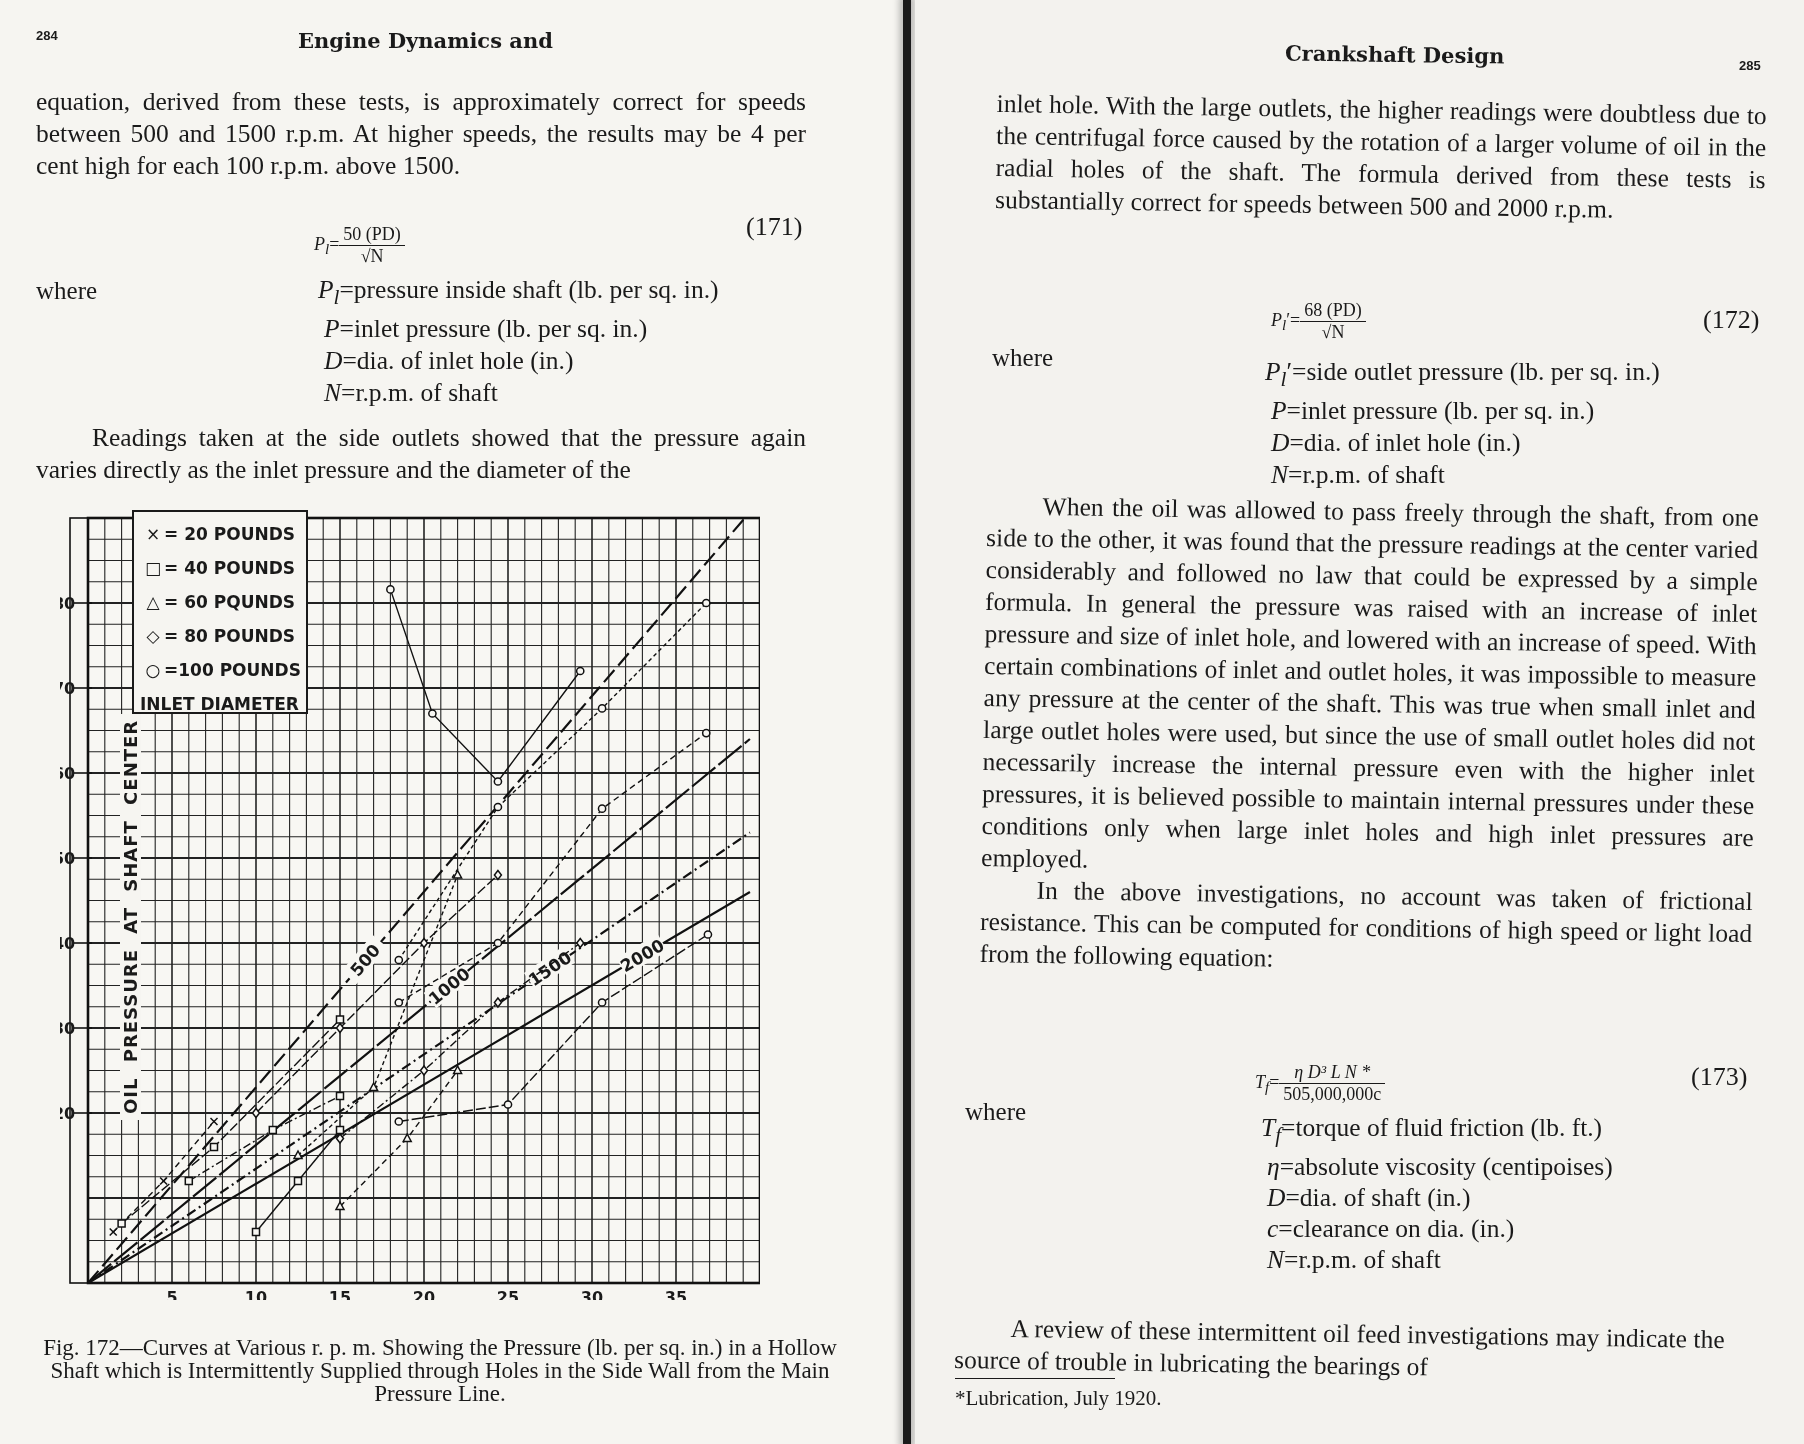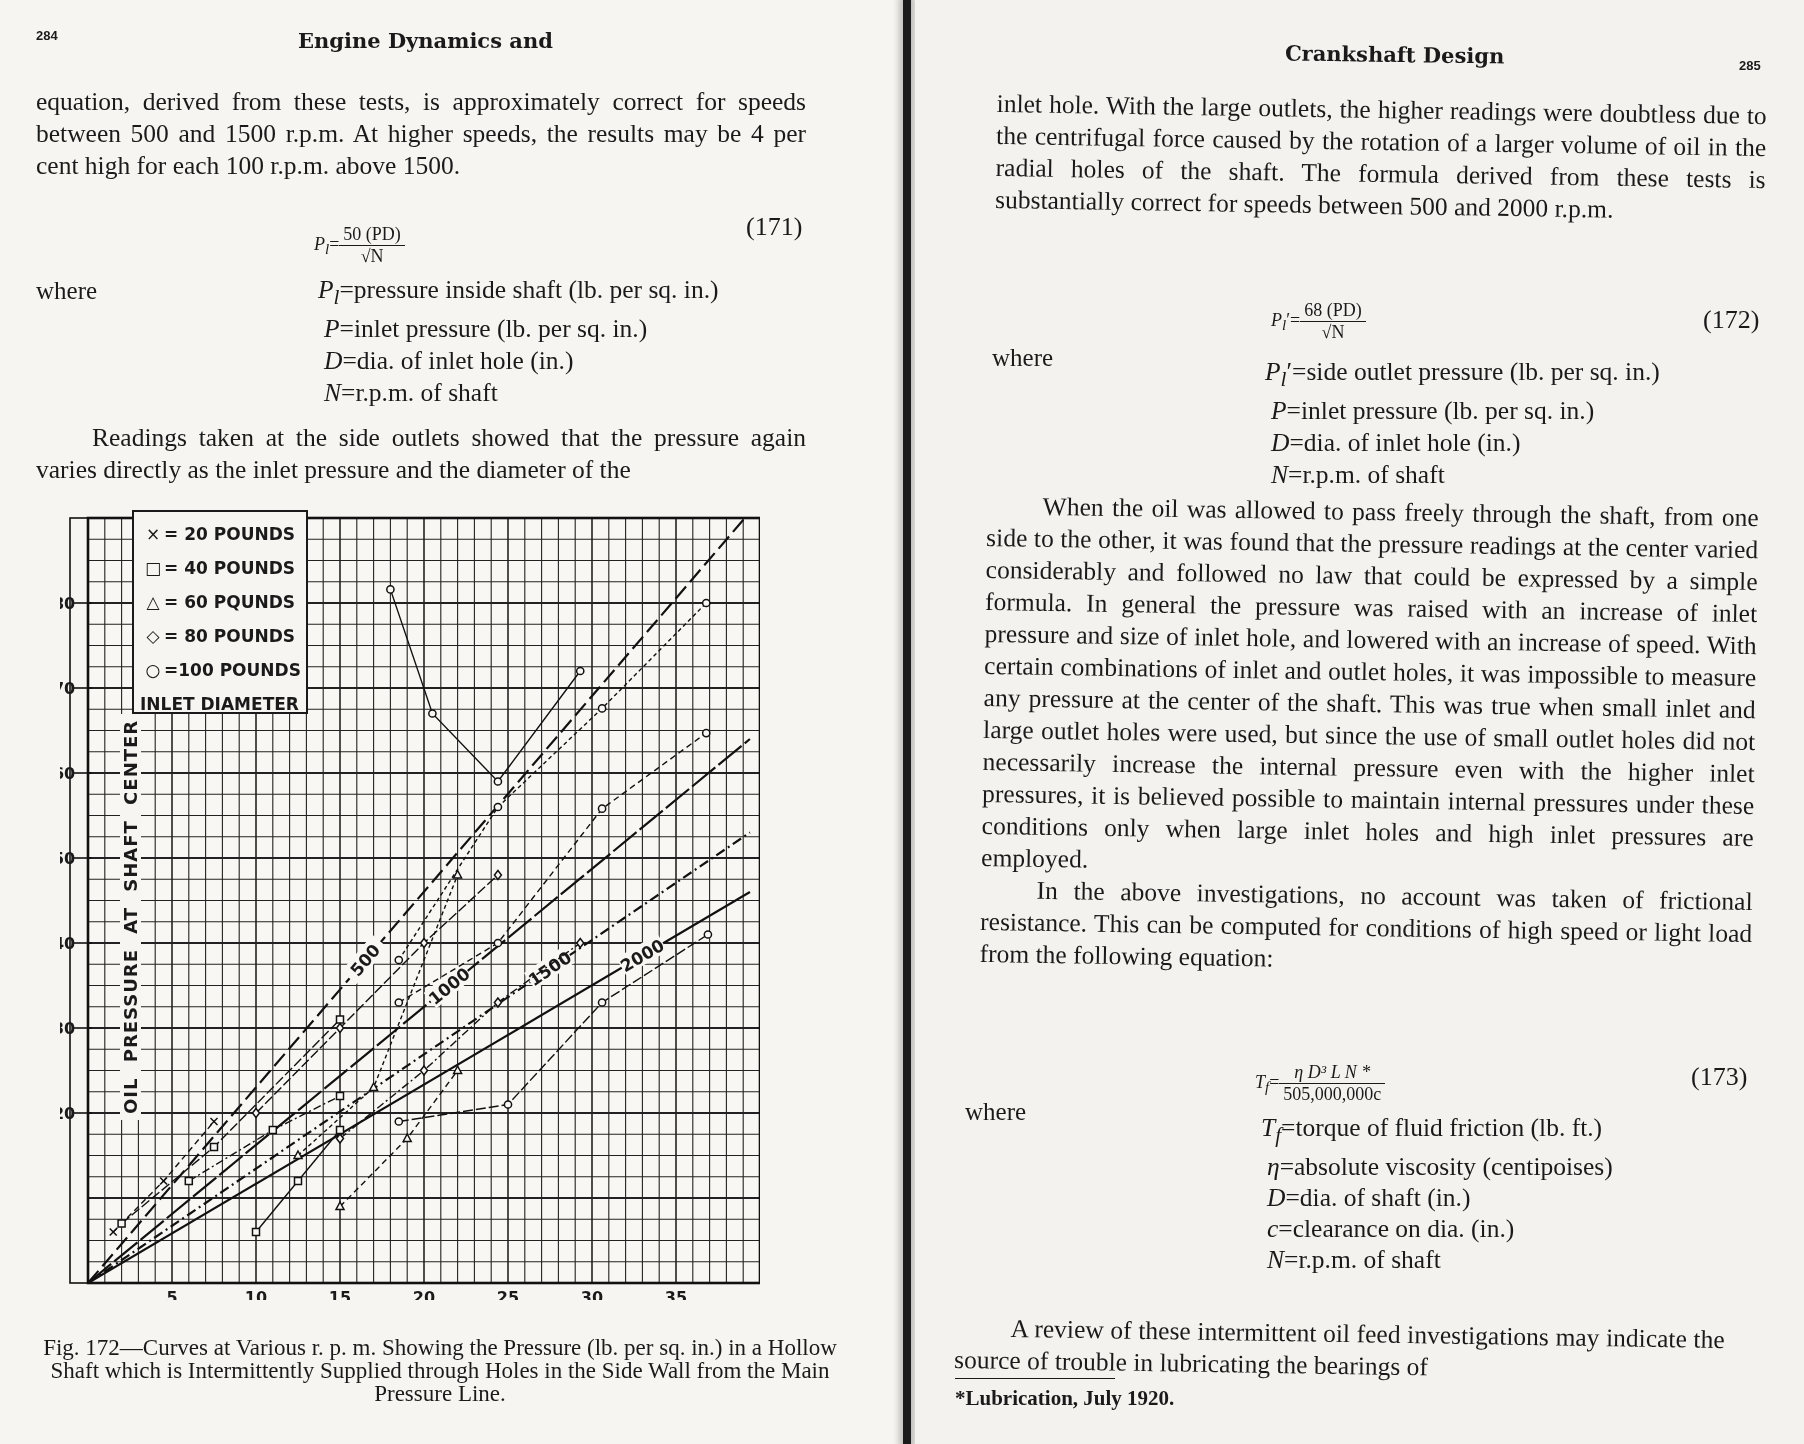--- a/index.html
+++ b/index.html
@@ -19,21 +19,21 @@
   .eq .frac{display:inline-block;vertical-align:middle;text-align:center;}
   .eq .num{display:block;border-bottom:1.6px solid #1a1a1a;padding:0 4px;}
   .eq .den{display:block;padding:0 4px;}
   .eq i{font-style:italic;}
   .eqno{position:absolute;font-size:26px;}
   .where{position:absolute;font-size:25px;}
   .defs{position:absolute;font-size:25.5px;line-height:32px;}
   .defs div{white-space:nowrap;}
   .defs i{font-style:italic;}
   .footrule{position:absolute;border-top:1.6px solid #1a1a1a;}
-  .footnote{position:absolute;font-size:21px;font-weight:bold;}
+  .footnote{position:absolute;font-size:21px;}
   .caption{position:absolute;left:40px;width:800px;text-align:center;font-size:23px;line-height:23px;}
   
   #chart{position:absolute;left:60px;top:500px;}
   .legend{position:absolute;left:132px;top:510px;width:176px;height:204px;background:#f6f5f1;
           border:2.5px solid #1a1a1a;font-family:"DejaVu Sans",sans-serif;font-weight:bold;
           font-size:17px;padding:12px 0 0 8px;box-sizing:border-box;}
   .legend .row{height:34px;white-space:nowrap;}
   .legend .sym{display:inline-block;width:22px;text-align:center;font-weight:normal;}
   .legend .foot{margin-left:-2px;font-size:17px;}
   .ylabel{position:absolute;left:120px;top:1120px;transform-origin:0 0;transform:rotate(-90deg);

